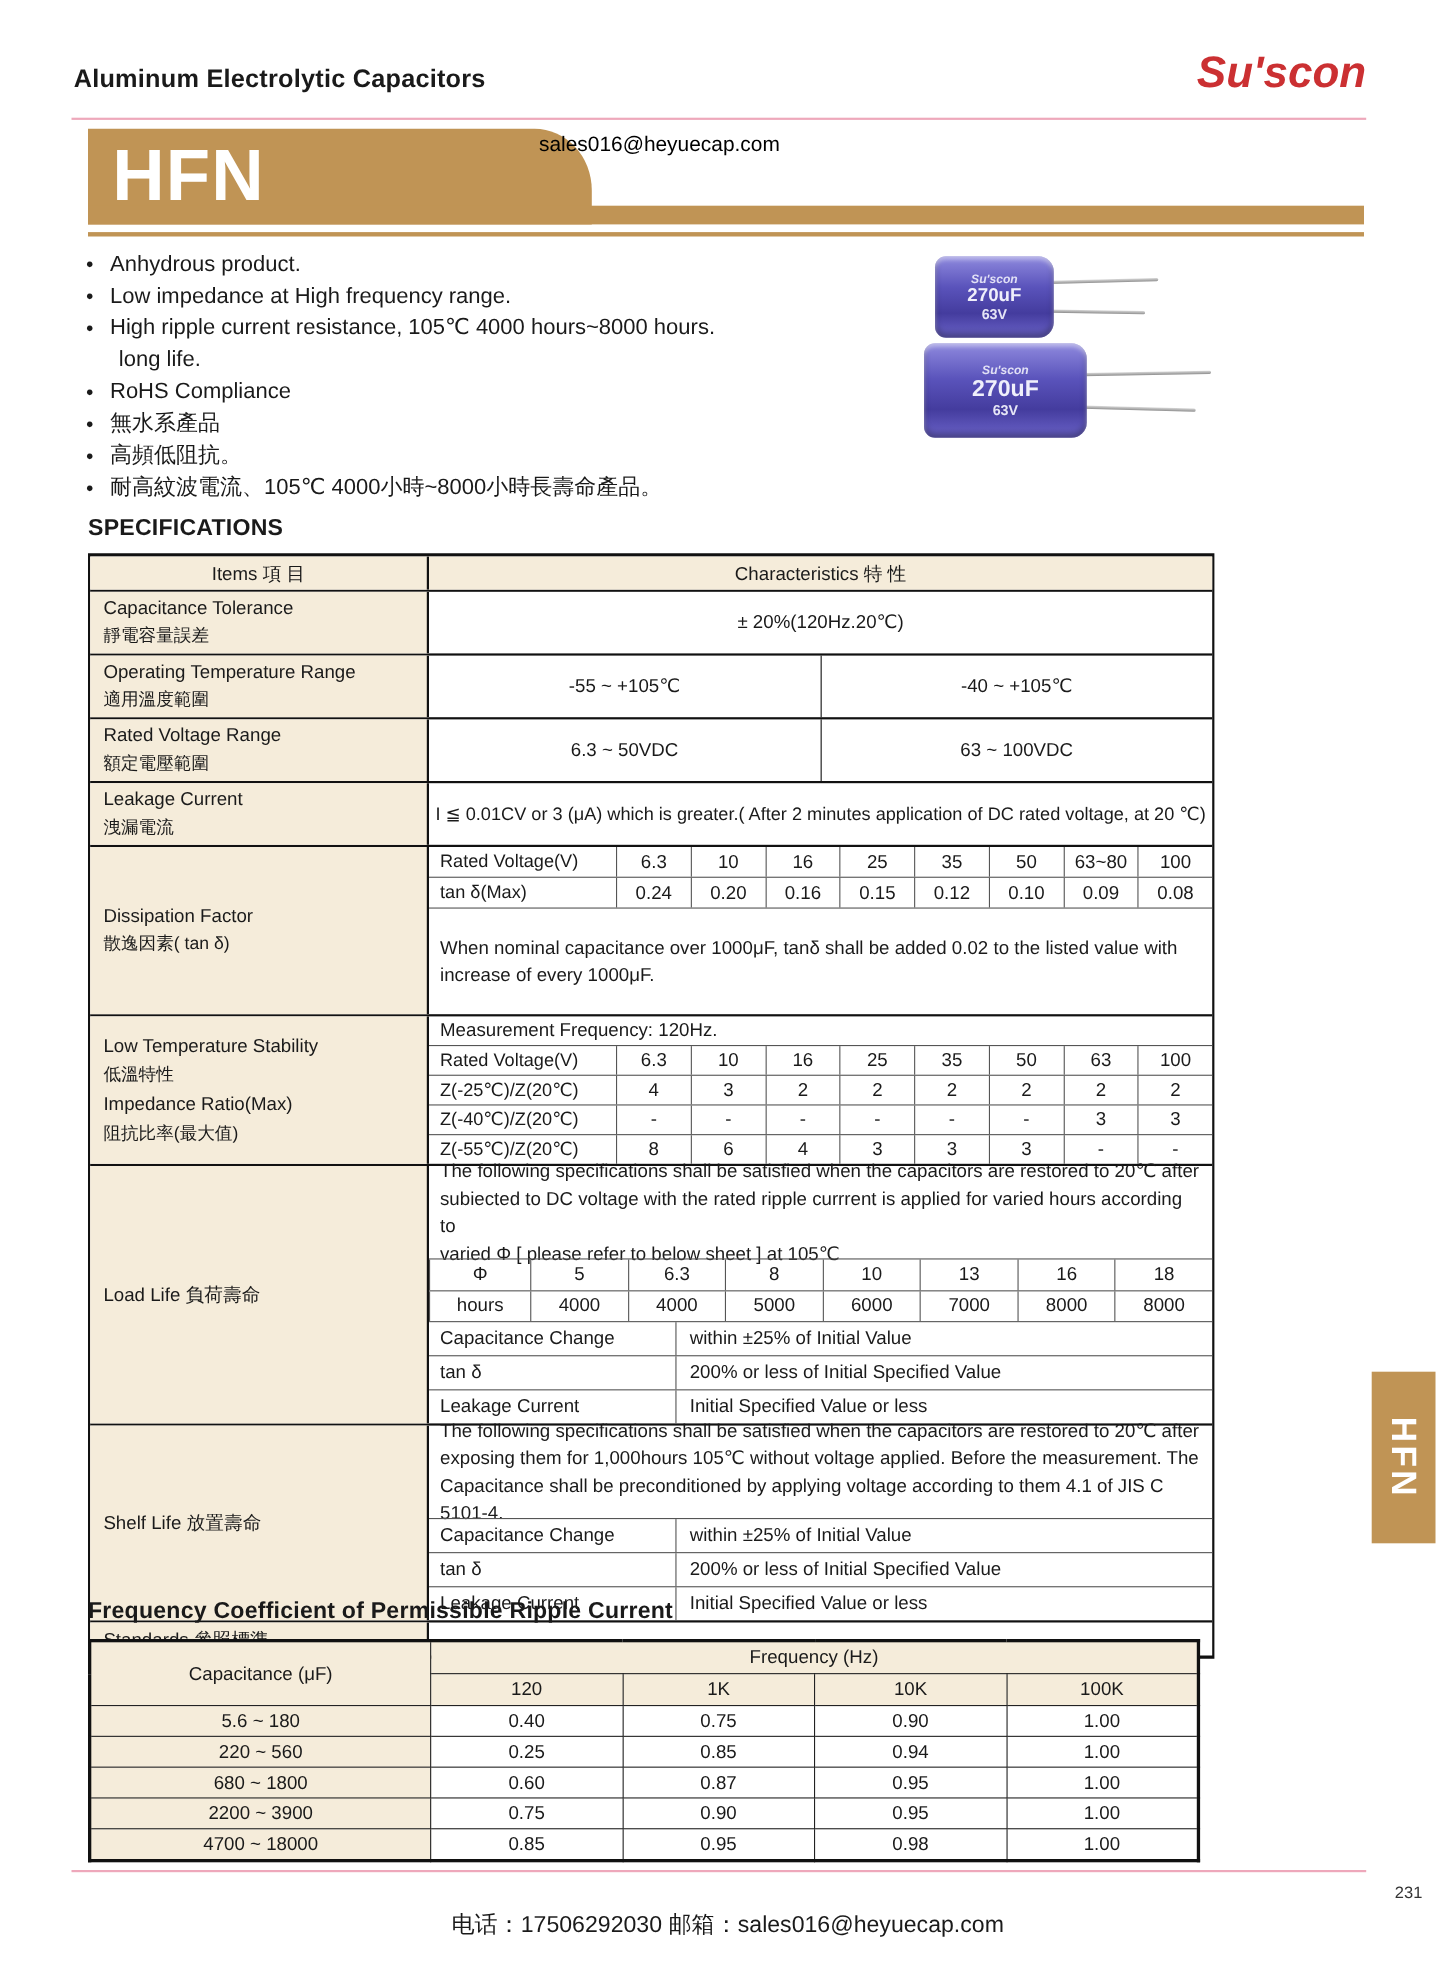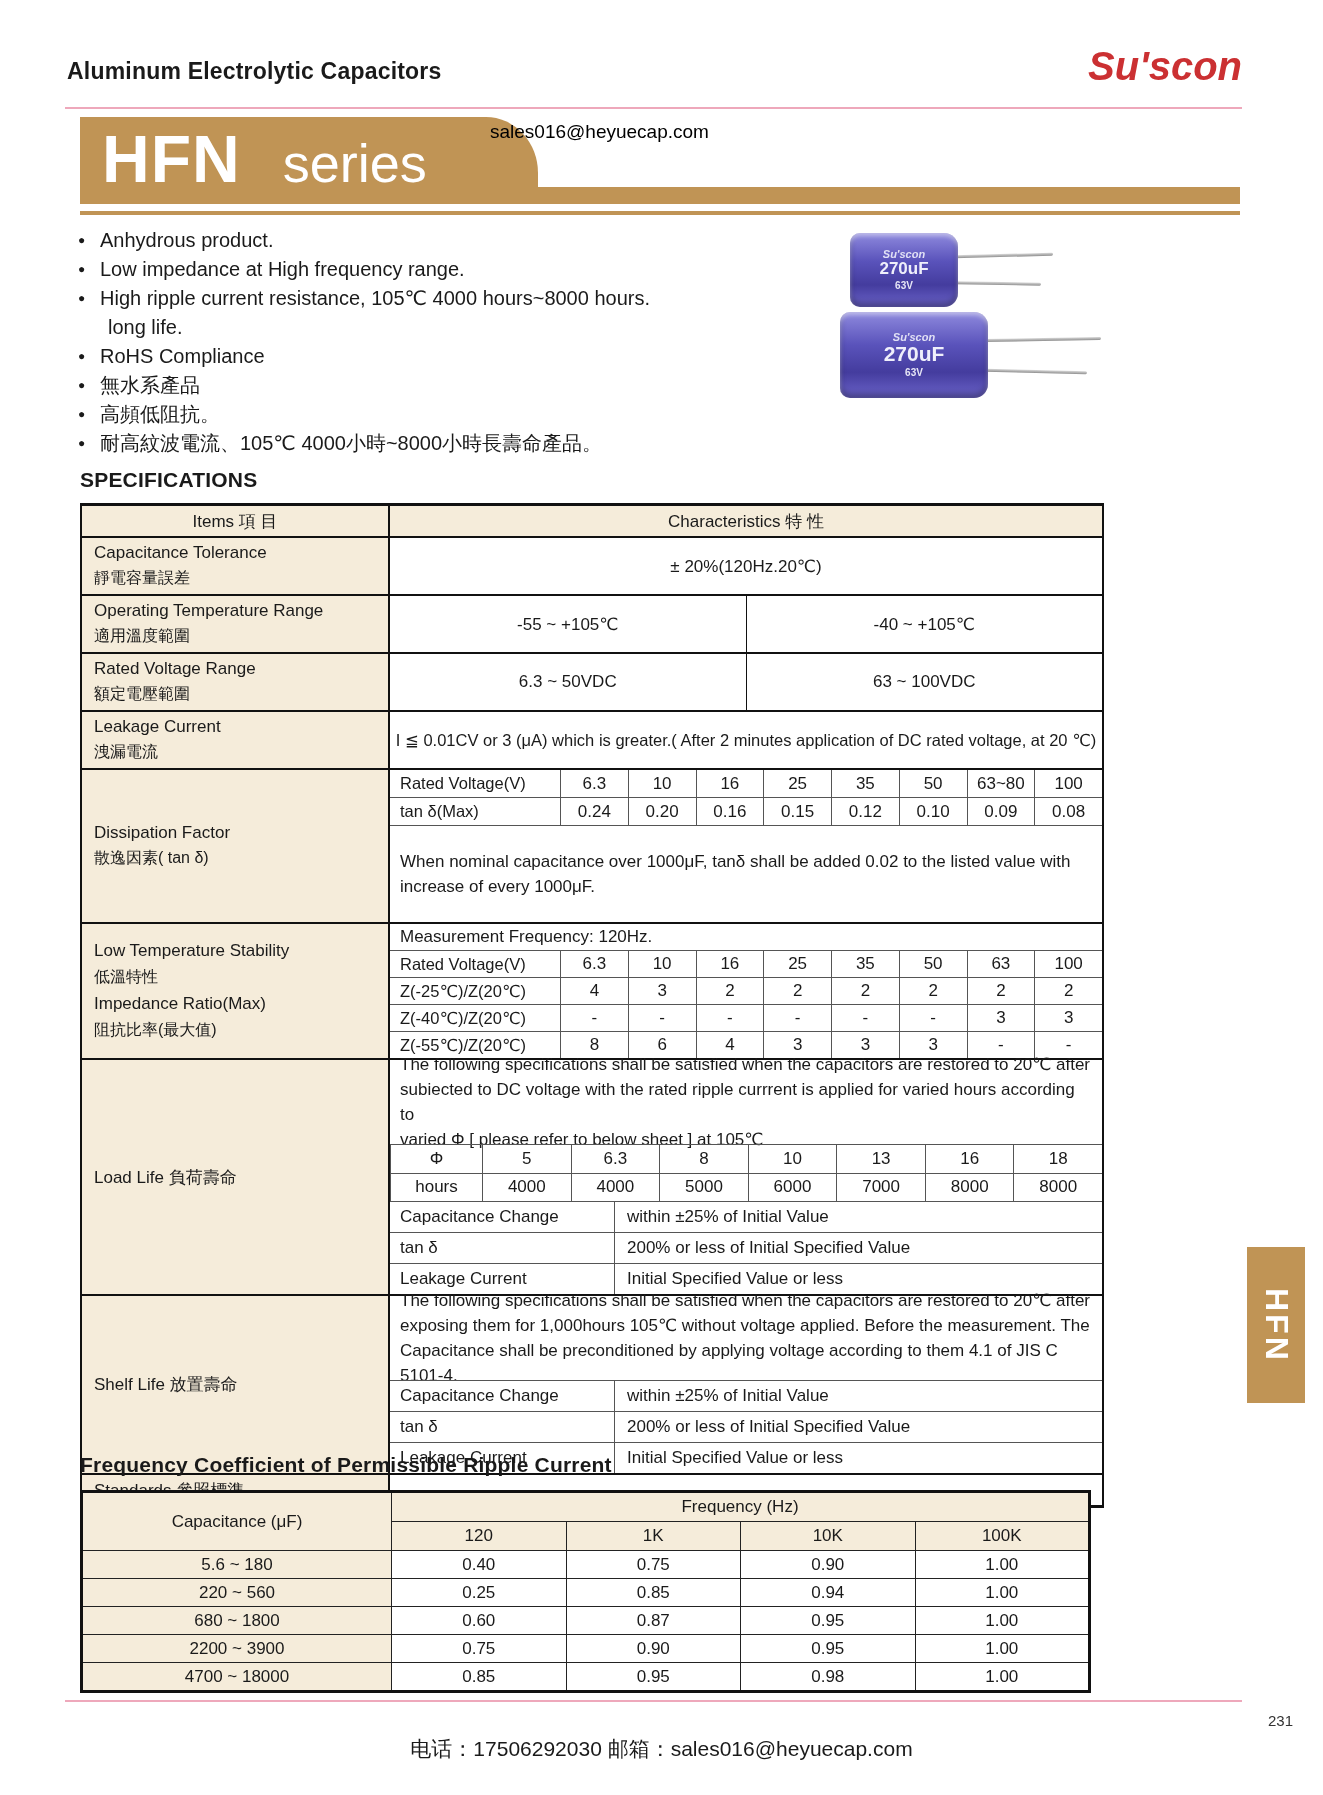--- a/index.html
+++ b/index.html
@@ -32,21 +32,21 @@
   .feat-li.no-bullet{padding-left:30px;}
 
   
   .cap-photo{left:735px;top:226px;width:420px;height:150px;}
   .cap{position:absolute;border-radius:10px 14px 14px 10px;
     background:linear-gradient(180deg,#8f8ade 0%,#5a53bb 38%,#443c9e 70%,#6b63c9 100%);
     box-shadow:inset 0 3px 4px rgba(255,255,255,.45), inset 0 -4px 6px rgba(0,0,0,.35);
     display:flex;flex-direction:column;align-items:center;justify-content:center;color:#efeffb;}
   .cap .cbrand{font-size:11px;font-style:italic;font-weight:bold;opacity:.9;}
   .cap .cval{font-size:17px;font-weight:bold;line-height:18px;}
-  .cap .cvolt{font-size:10px;font-weight:bold;line-height:15px;opacity:.95;}
+  .cap .cvolt{font-size:13px;font-weight:bold;line-height:15px;opacity:.95;}
   .cap-small{left:115px;top:7px;width:108px;height:74px;}
   .cap-large{left:105px;top:86px;width:148px;height:86px;}
   .lead{position:absolute;height:3px;background:linear-gradient(180deg,#d8d8d8,#8f8f8f);border-radius:2px;}
 
   
   .sec-head{font-size:21px;font-weight:bold;letter-spacing:.2px;}
 
   
   .spec-table{left:80px;top:503px;width:1024px;border:3px solid #111;border-left-width:2px;border-right-width:2px;box-sizing:border-box;background:#fff;font-size:17px;}
   .srow{display:flex;border-top:2px solid #111;}
@@ -97,21 +97,20 @@
 <body>
 
 <div class="page">
 
   <div class="abs doc-title">Aluminum Electrolytic Capacitors</div>
   <div class="abs brand">Su'scon</div>
   <div class="abs pink-rule" style="top:107px;"></div>
 
   <div class="abs series-block">
     <span class="series-name">HFN</span>
-    <span class="series-word">series</span>
   </div>
   <div class="abs series-strip"></div>
   <div class="abs series-underline"></div>
   <div class="abs series-email">sales016@heyuecap.com</div>
 
   <div class="abs features">
     <div class="feat-li">Anhydrous product.</div>
     <div class="feat-li">Low impedance at High frequency range.</div>
     <div class="feat-li">High ripple current resistance, 105℃ 4000 hours~8000 hours.</div>
     <div class="feat-li no-bullet">long life.</div>

